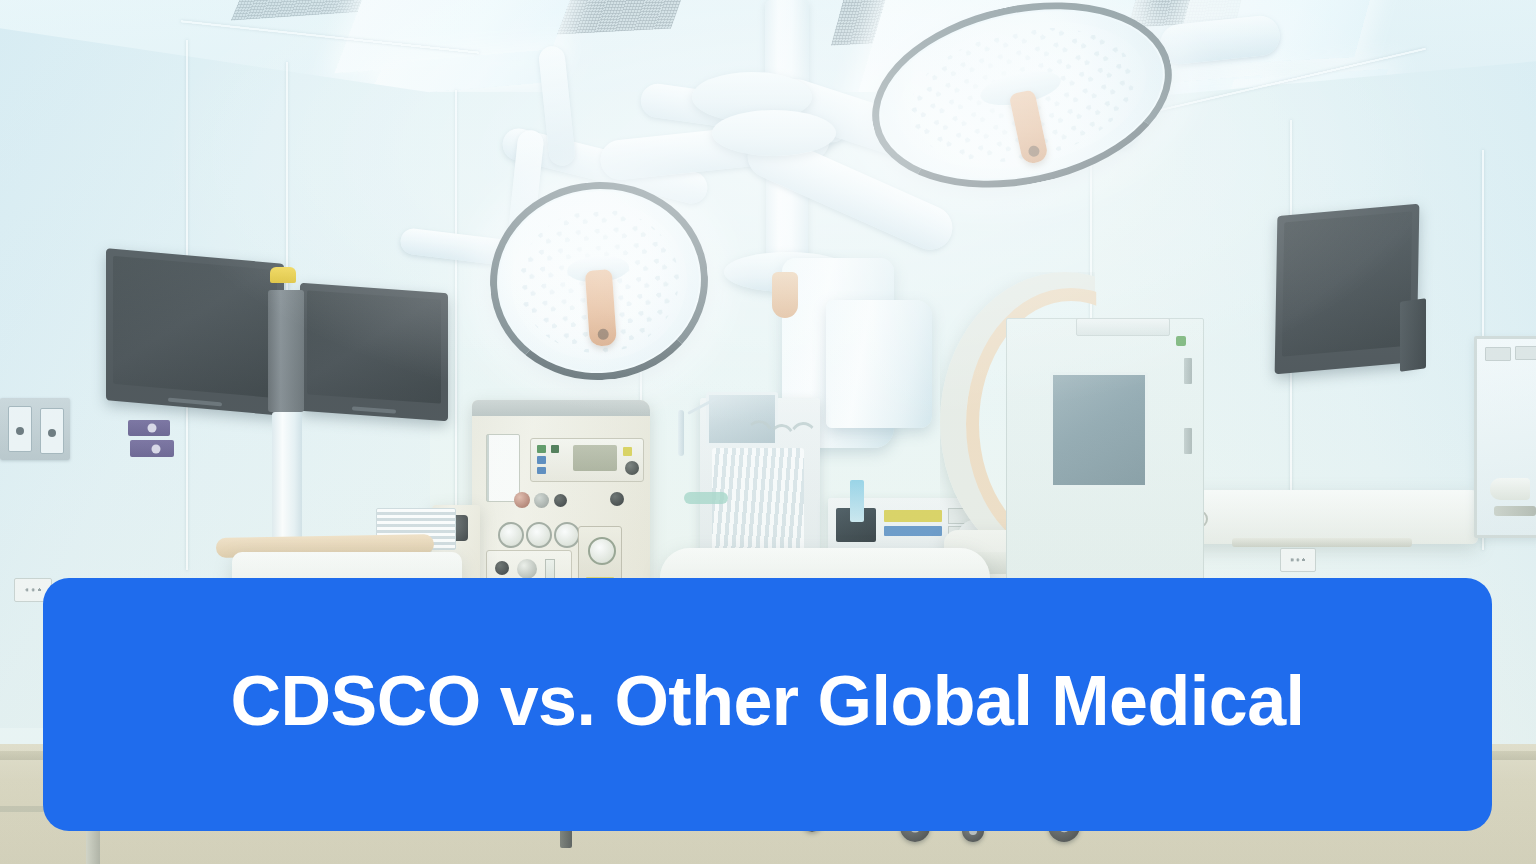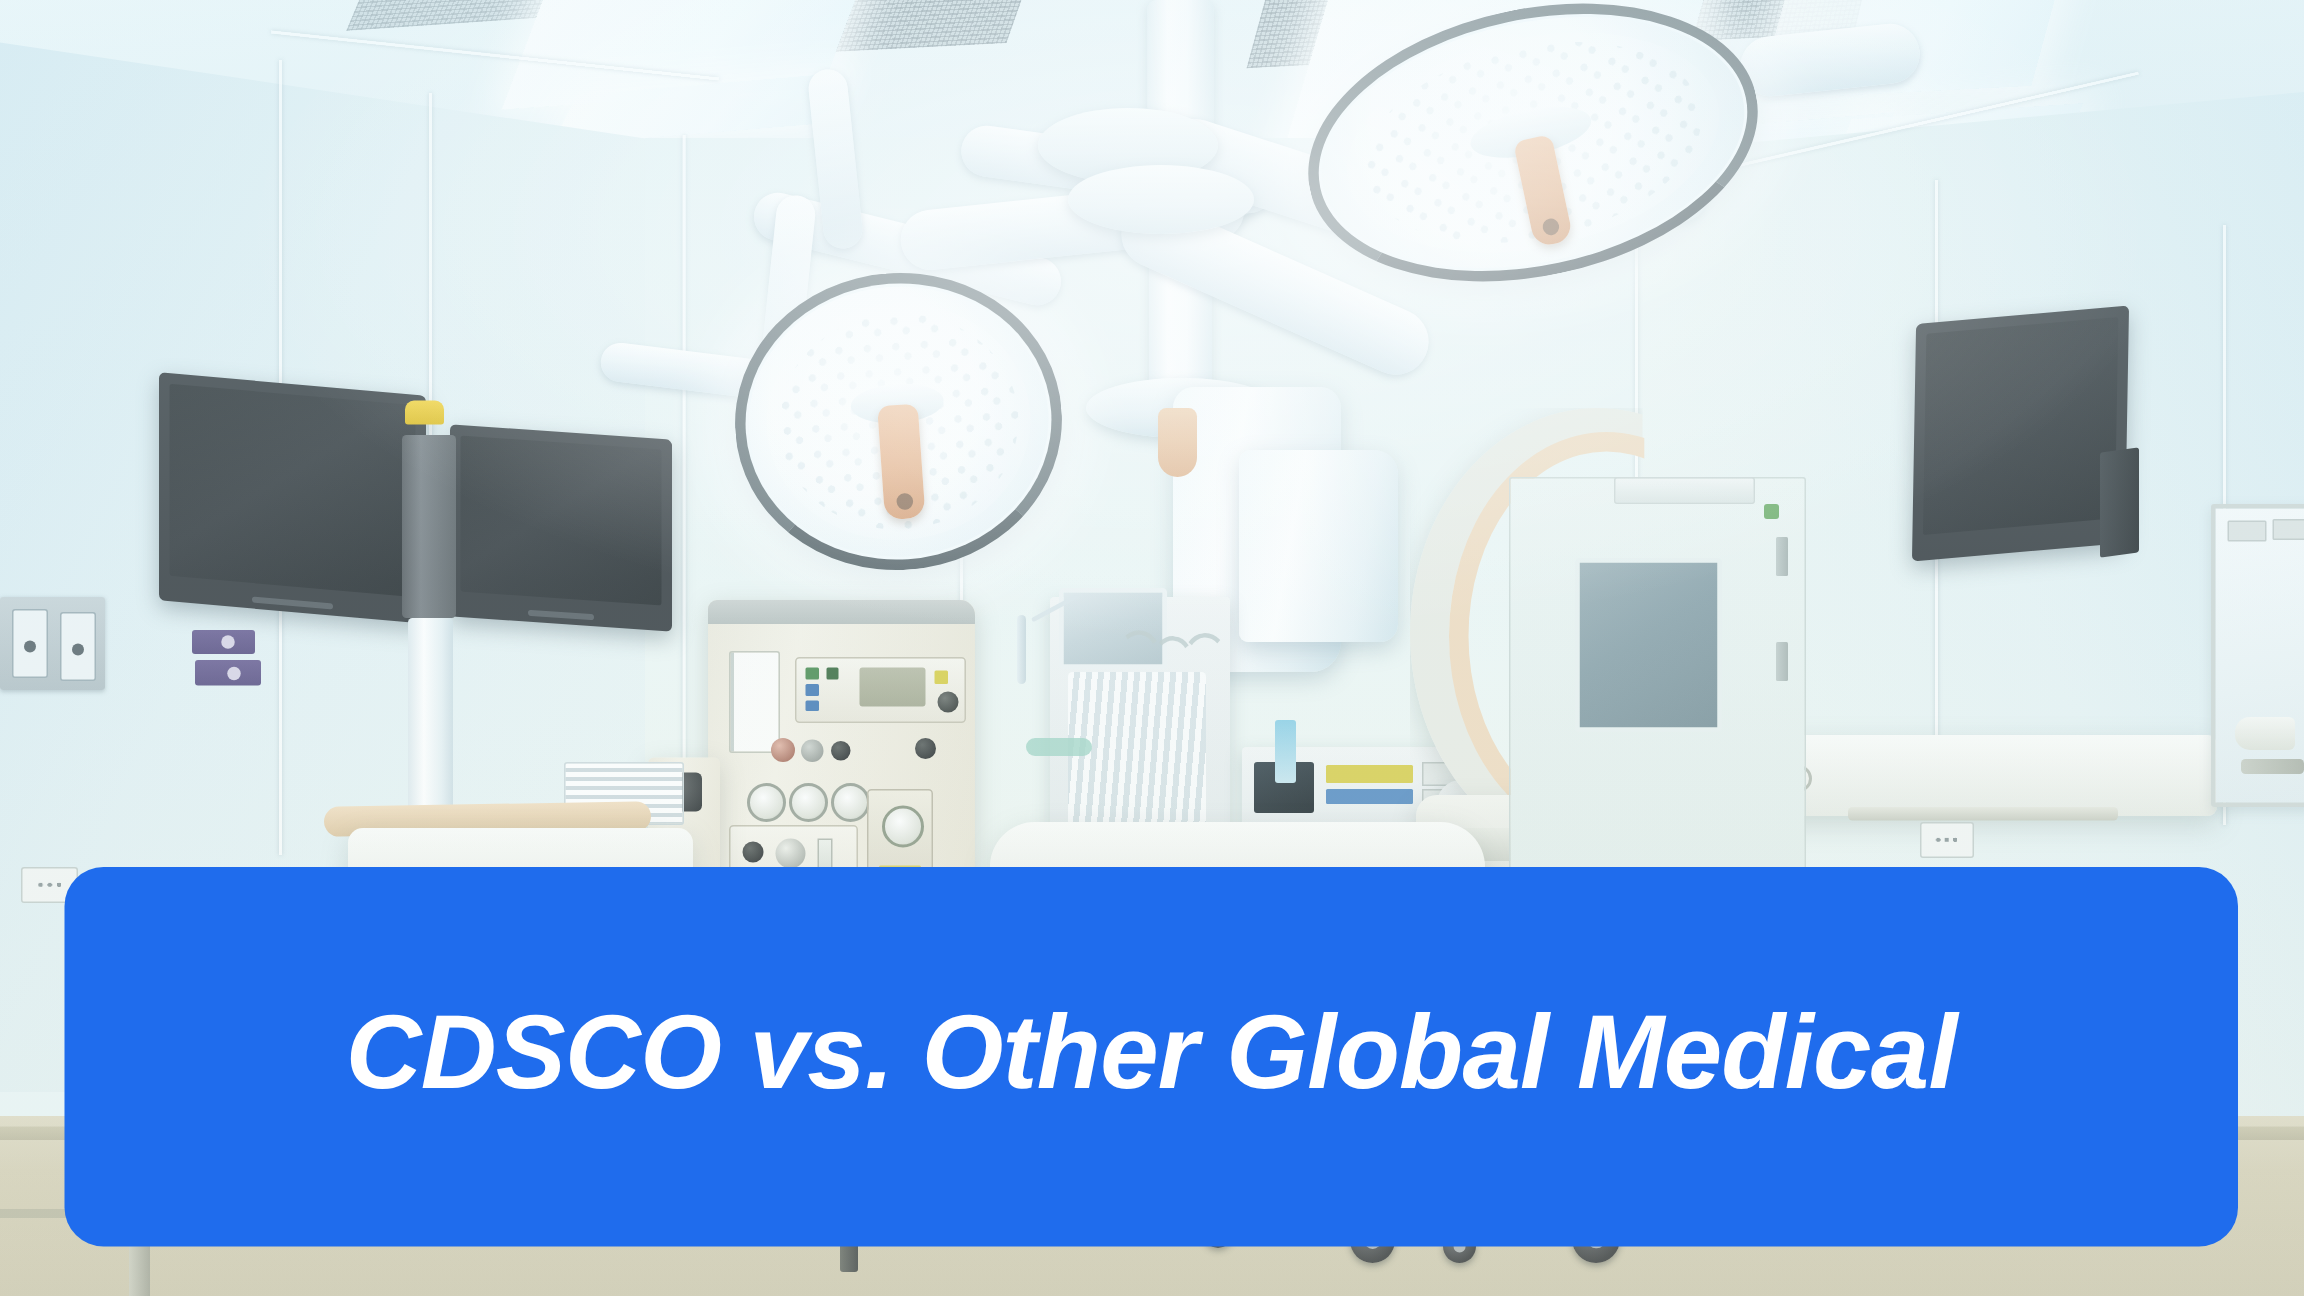--- a/index.html
+++ b/index.html
@@ -481,21 +481,20 @@
     width: 1449px;
     height: 253px;
     background: #1f6ced;
     border-radius: 26px;
     display: flex;
     flex-direction: column;
     align-items: center;
     justify-content: center;
     box-sizing: border-box;
     padding: 4px 26px 10px 26px;
-    font-style: italic;
   }
   .title-line {
     color: #ffffff;
     font-family: "Liberation Sans", sans-serif;
     font-weight: bold;
     font-size: 70px;
     line-height: 1.13;
     letter-spacing: -0.5px;
     white-space: nowrap;
     text-align: center;

